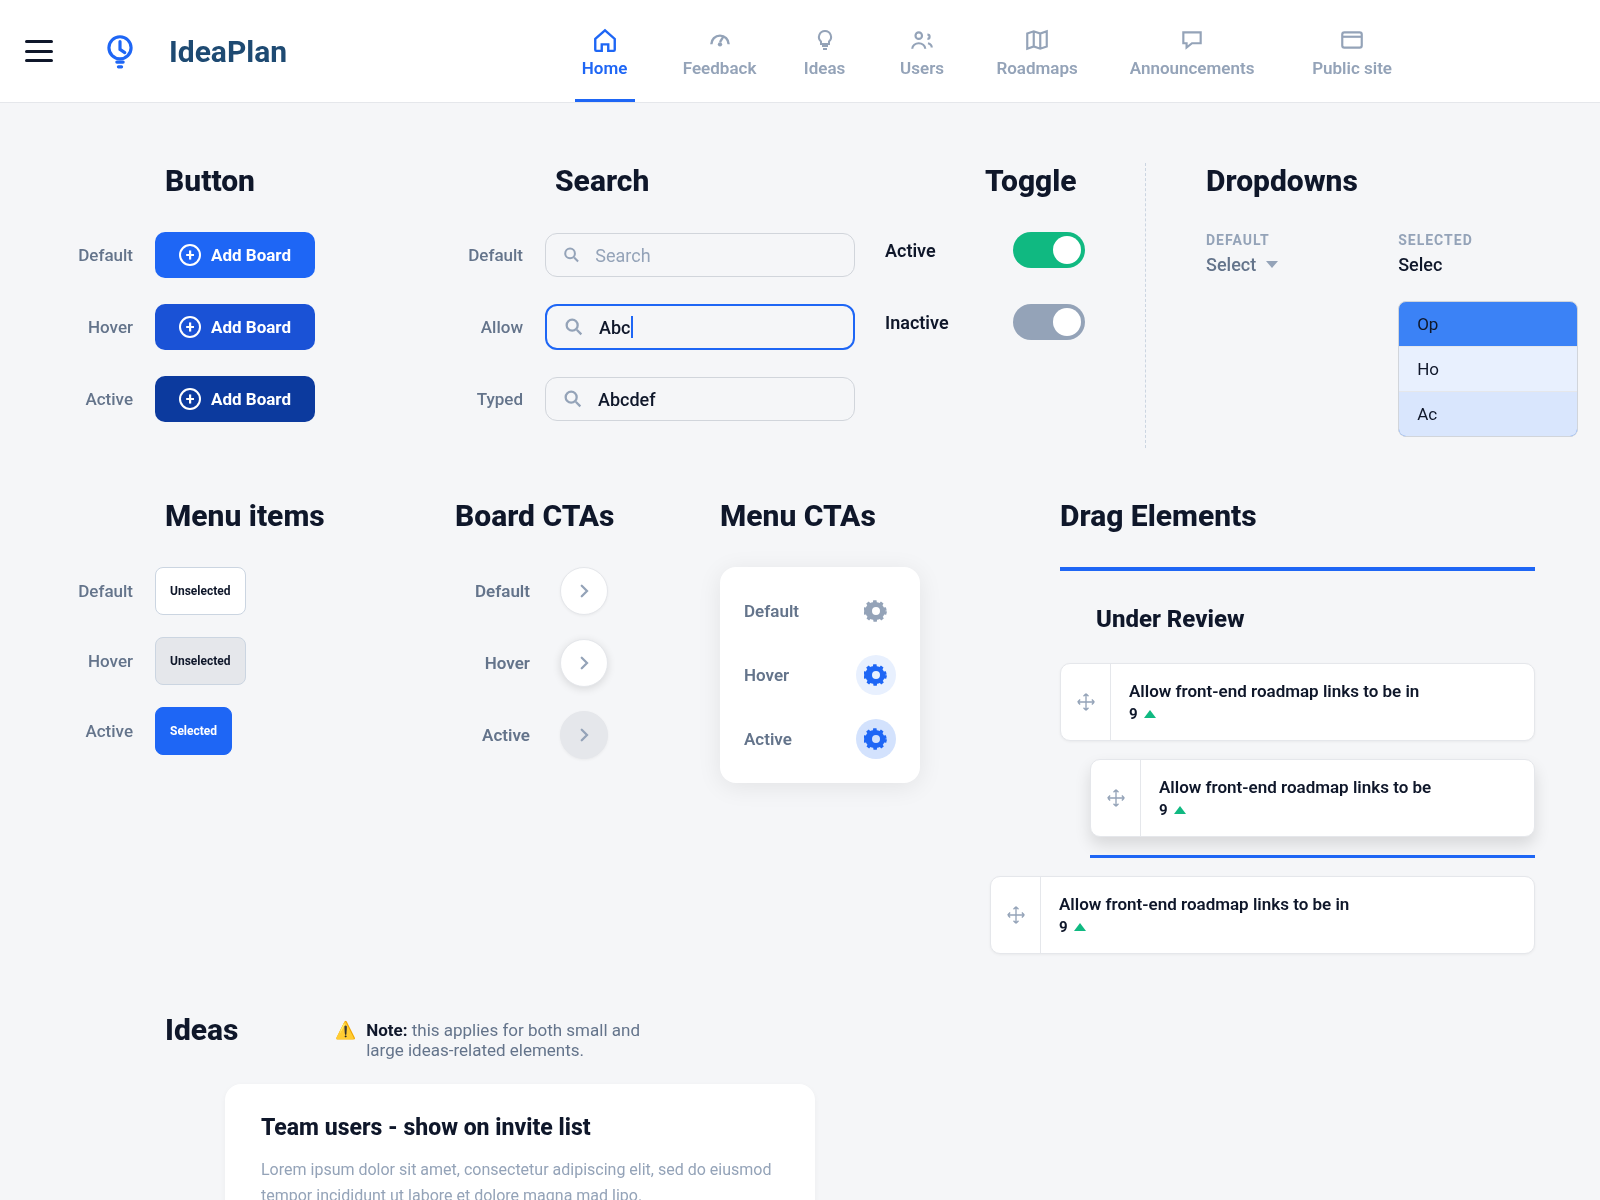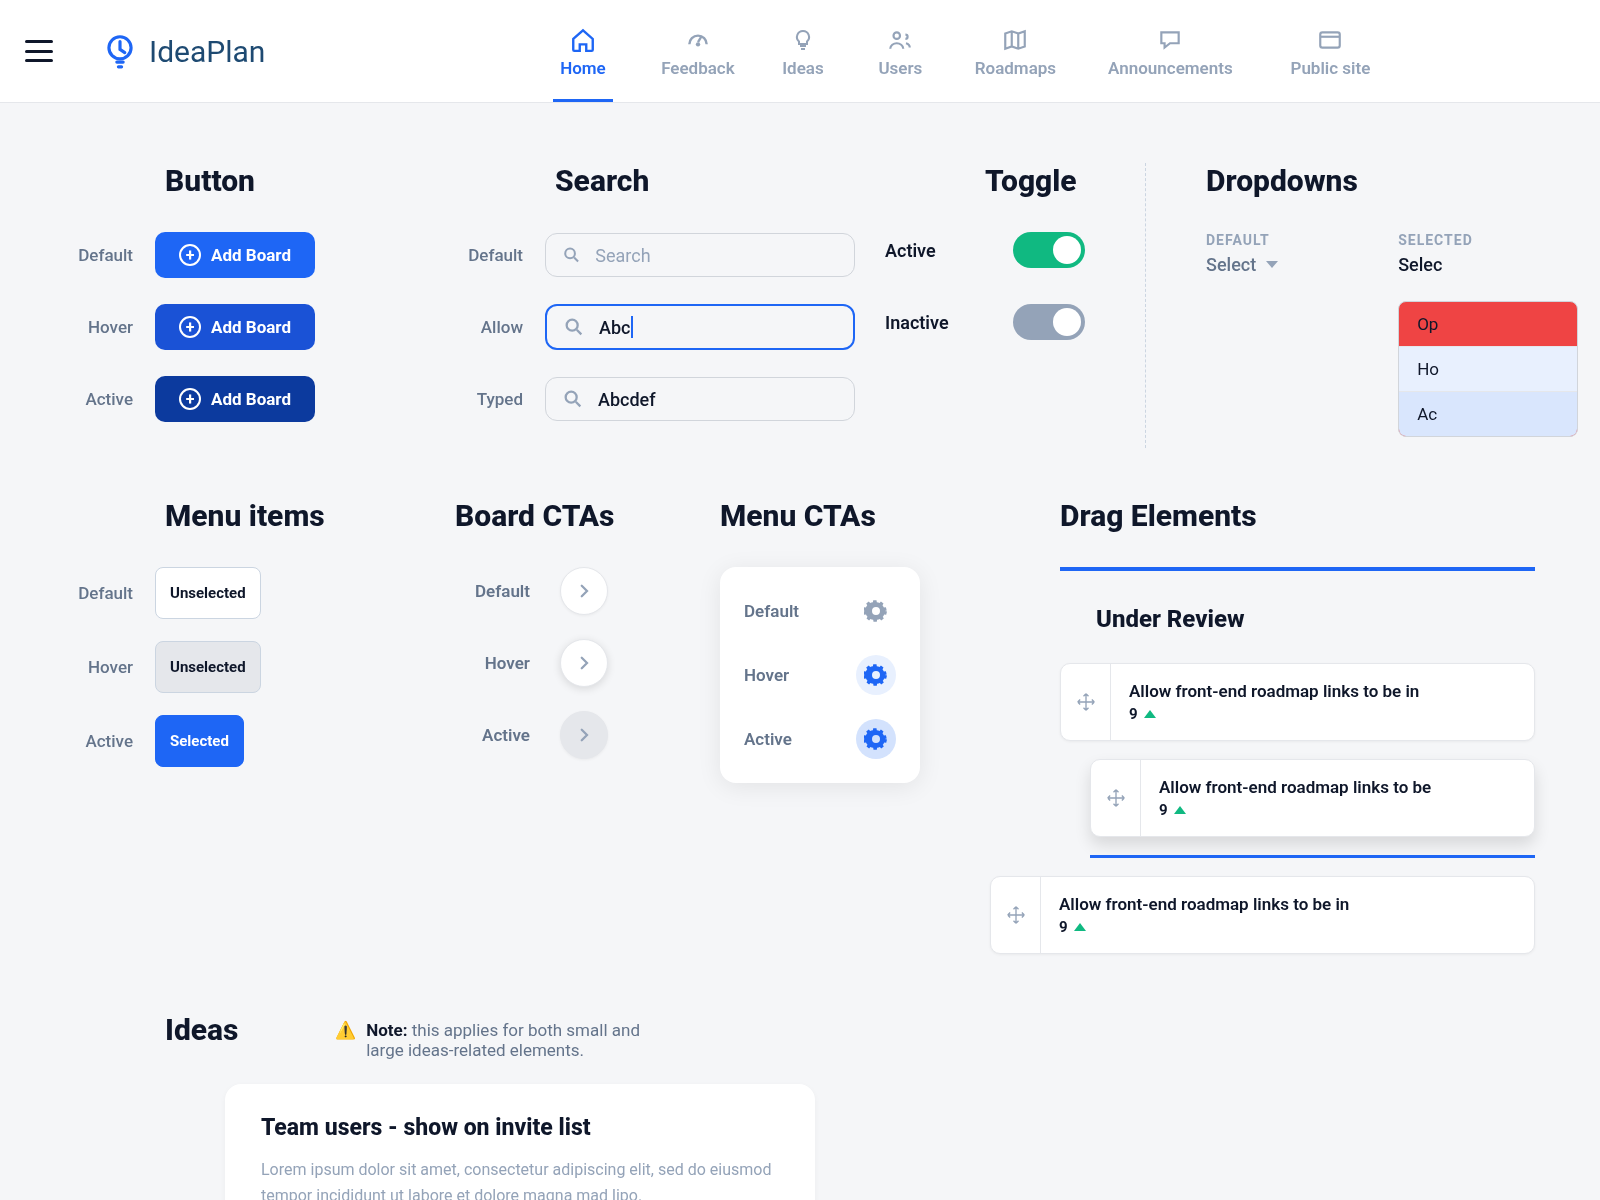--- a/index.html
+++ b/index.html
@@ -2,21 +2,21 @@
 <html><head>
 <meta charset="utf-8">
 <style>
 * { margin:0; padding:0; box-sizing:border-box; font-family: -apple-system, BlinkMacSystemFont, 'Segoe UI', Roboto, sans-serif; }
 body { background:#f5f6f8; width:1600px; height:1200px; overflow:hidden; }
 
 
 .header { background:#fff; height:103px; display:flex; align-items:center; padding:0 25px; border-bottom:1px solid #e5e7eb; }
 .hamburger { width:28px; height:22px; display:flex; flex-direction:column; justify-content:space-between; margin-right:48px; cursor:pointer;}
 .hamburger span { height:3px; background:#0f172a; border-radius:2px;}
-.logo { display:flex; align-items:center; font-size:30px; font-weight:400; color:#1e4a72; }
+.logo { display:flex; align-items:center; font-size:30px; font-weight:700; color:#1e4a72;gap:20px; }
 .logo svg { margin-right:10px;}
 .nav { display:flex; margin-left:260px; gap:0; height:100%;}
 .nav-item { display:flex; flex-direction:column; align-items:center; justify-content:center; width:115px; height:100%; color:#94a3b8; font-weight:600; font-size:17px; cursor:pointer; position:relative;}
 .nav-item.active { color:#1e66f5;}
 .nav-item.active::after { content:""; position:absolute; bottom:0; left:50%; transform:translateX(-50%); width:60px; height:3px; background:#1e66f5;}
 .nav-item .icon-wrap { height:32px; display:flex; align-items:center;}
 .nav-item span.label { margin-top:2px;}
 
 
 .content { padding:60px 65px 0 65px; display:grid; grid-template-columns: 390px 400px 330px 1fr; gap:0;}
@@ -44,35 +44,35 @@
 .switch { width:72px; height:36px; border-radius:18px; position:relative; cursor:pointer;}
 .switch .knob { width:28px; height:28px; background:#fff; border-radius:50%; position:absolute; top:4px;}
 .switch.on { background:#10b981;} .switch.on .knob { right:4px;}
 .switch.off { background:#94a3b8;} .switch.off .knob { right:4px;}
 
 
 .dropdown-col { border-left:1px dashed #cbd5e1; padding-left:60px; margin-left:-40px; position:relative;}
 .dd-label { font-size:14px; letter-spacing:1px; color:#94a3b8; font-weight:700; text-transform:uppercase; margin-bottom:6px;}
 .dd-select { color:#64748b; font-size:18px; font-weight:500; display:flex; align-items:center; gap:10px; cursor:pointer;}
 .dd-arrow { width:0; height:0; border-left:6px solid transparent; border-right:6px solid transparent; border-top:7px solid #94a3b8;}
-.dd-panel { margin-top:26px; background:#ef4444; border:1px solid #d1d5db; border-radius:8px; overflow:hidden; width:180px;}
+.dd-panel { margin-top:26px; background:#3b82f6; border:1px solid #d1d5db; border-radius:8px; overflow:hidden; width:180px;}
 .dd-panel .opt { padding:12px 18px; font-size:17px; color:#0f172a; border-bottom:1px solid #e5e7eb;}
 .dd-panel .opt:last-child { border-bottom:none;}
 .dd-panel .opt.hover { background:#e8f0fe;}
 .dd-panel .opt.active { background:#d9e6fd;}
 
 
 .content2 { padding:50px 65px 0 65px; display:flex; gap:0;}
 .col-a { width:390px;}
 .col-b { width:265px;}
 .col-c { width:340px;}
 .col-d { flex:1;}
 
 
-.menu-chip { border:1px solid #cbd5e1; background:#fff; border-radius:8px; padding:16px 14px; font-size:15px; font-weight:700; color:#0f172a; display:inline-block;}
+.menu-chip { border:1px solid #cbd5e1; background:#fff; border-radius:8px; padding:16px 14px; font-size:12px; font-weight:700; color:#0f172a; display:inline-block;}
 .menu-chip.hover { background:#e5e7eb;}
 .menu-chip.active { background:#1e66f5; color:#fff; border-color:#1e66f5;}
 .row2 { display:flex; align-items:center; margin-bottom:22px; min-height:40px;}
 
 
 .icon-cta-row { display:flex; align-items:center; gap:30px; margin-bottom:24px;}
 .icon-cta-row .ilabel { color:#64748b; font-size:17px; font-weight:600; width:75px; text-align:right;}
 .circle-btn { width:48px; height:48px; border-radius:50%; background:#fff; border:1px solid #e5e7eb; display:flex; align-items:center; justify-content:center; color:#94a3b8; cursor:pointer; box-shadow:0 1px 3px rgba(0,0,0,.05);}
 .circle-btn.hover { box-shadow:0 2px 8px rgba(0,0,0,.12);}
 .circle-btn.active { background:#e5e7eb;}

